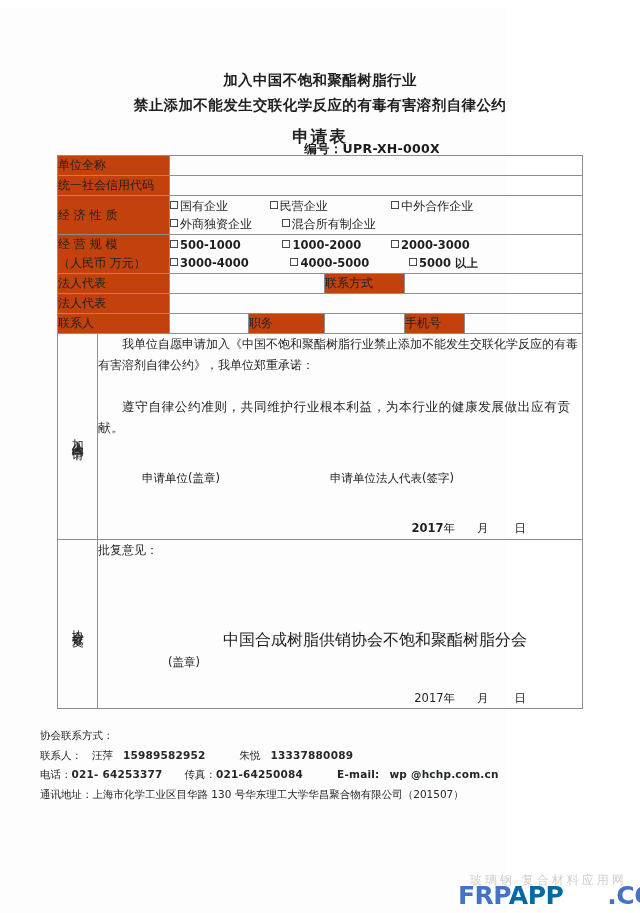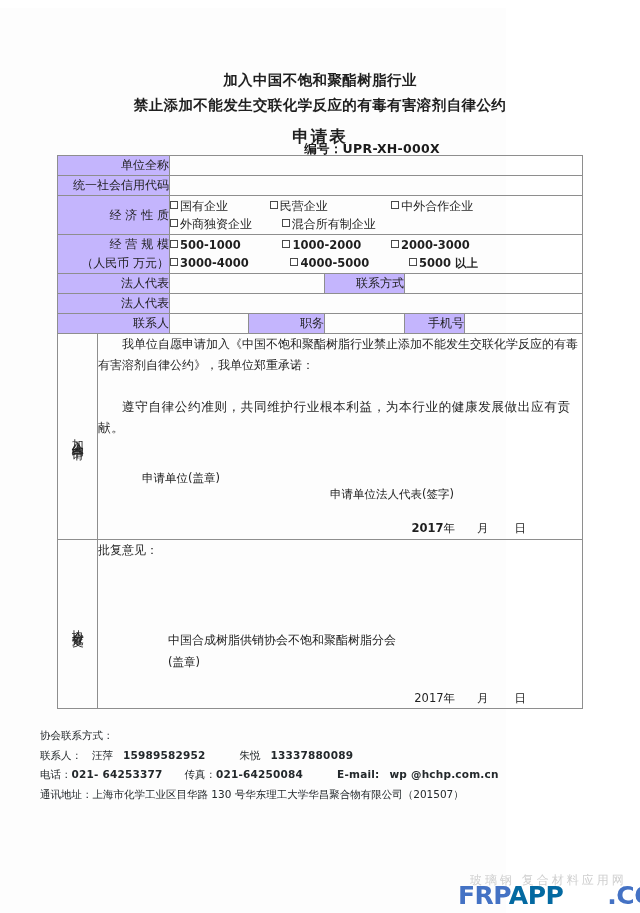--- a/index.html
+++ b/index.html
@@ -62,22 +62,22 @@
     table-layout: fixed;
   }
   .form-table td {
     border: 1px solid #8e8e8e;
     font-size: 12px;
     color: #1f1f1f;
     padding: 0;
     vertical-align: middle;
   }
   .lbl {
-    text-align: right;
-    background: #c4b5fd;
+    text-align: left;
+    background: #c2410c;
     white-space: nowrap;
   }
   .r-h {
     height: 19px;
   }
   .cell-2line {
     height: 38px;
     line-height: 19px;
   }
   .opt-cell {
@@ -145,21 +145,20 @@
     height: 18px;
     font-size: 11.5px;
   }
   .sign-a {
     position: absolute;
     left: 44px;
   }
   .sign-b {
     position: absolute;
     left: 232px;
-    margin-top: 16px;
   }
   .date-row {
     margin-top: 32px;
     text-align: right;
     padding-right: 56px;
     font-size: 11.5px;
   }
   .date-row .yr {
     font-weight: 700;
   }
@@ -172,22 +171,23 @@
     vertical-align: top;
     font-size: 12px;
     line-height: 20px;
     position: relative;
   }
   .appr-head {
     font-size: 12px;
   }
   .appr-org {
     margin-top: 70px;
+    text-align: center;
     padding-left: 70px;
-    font-size: 12px;
+    font-size: 16px;
   }
   .appr-seal {
     padding-left: 70px;
     font-size: 11.5px;
     margin-top: 2px;
   }
   .appr-date {
     margin-top: 16px;
     text-align: right;
     padding-right: 56px;

